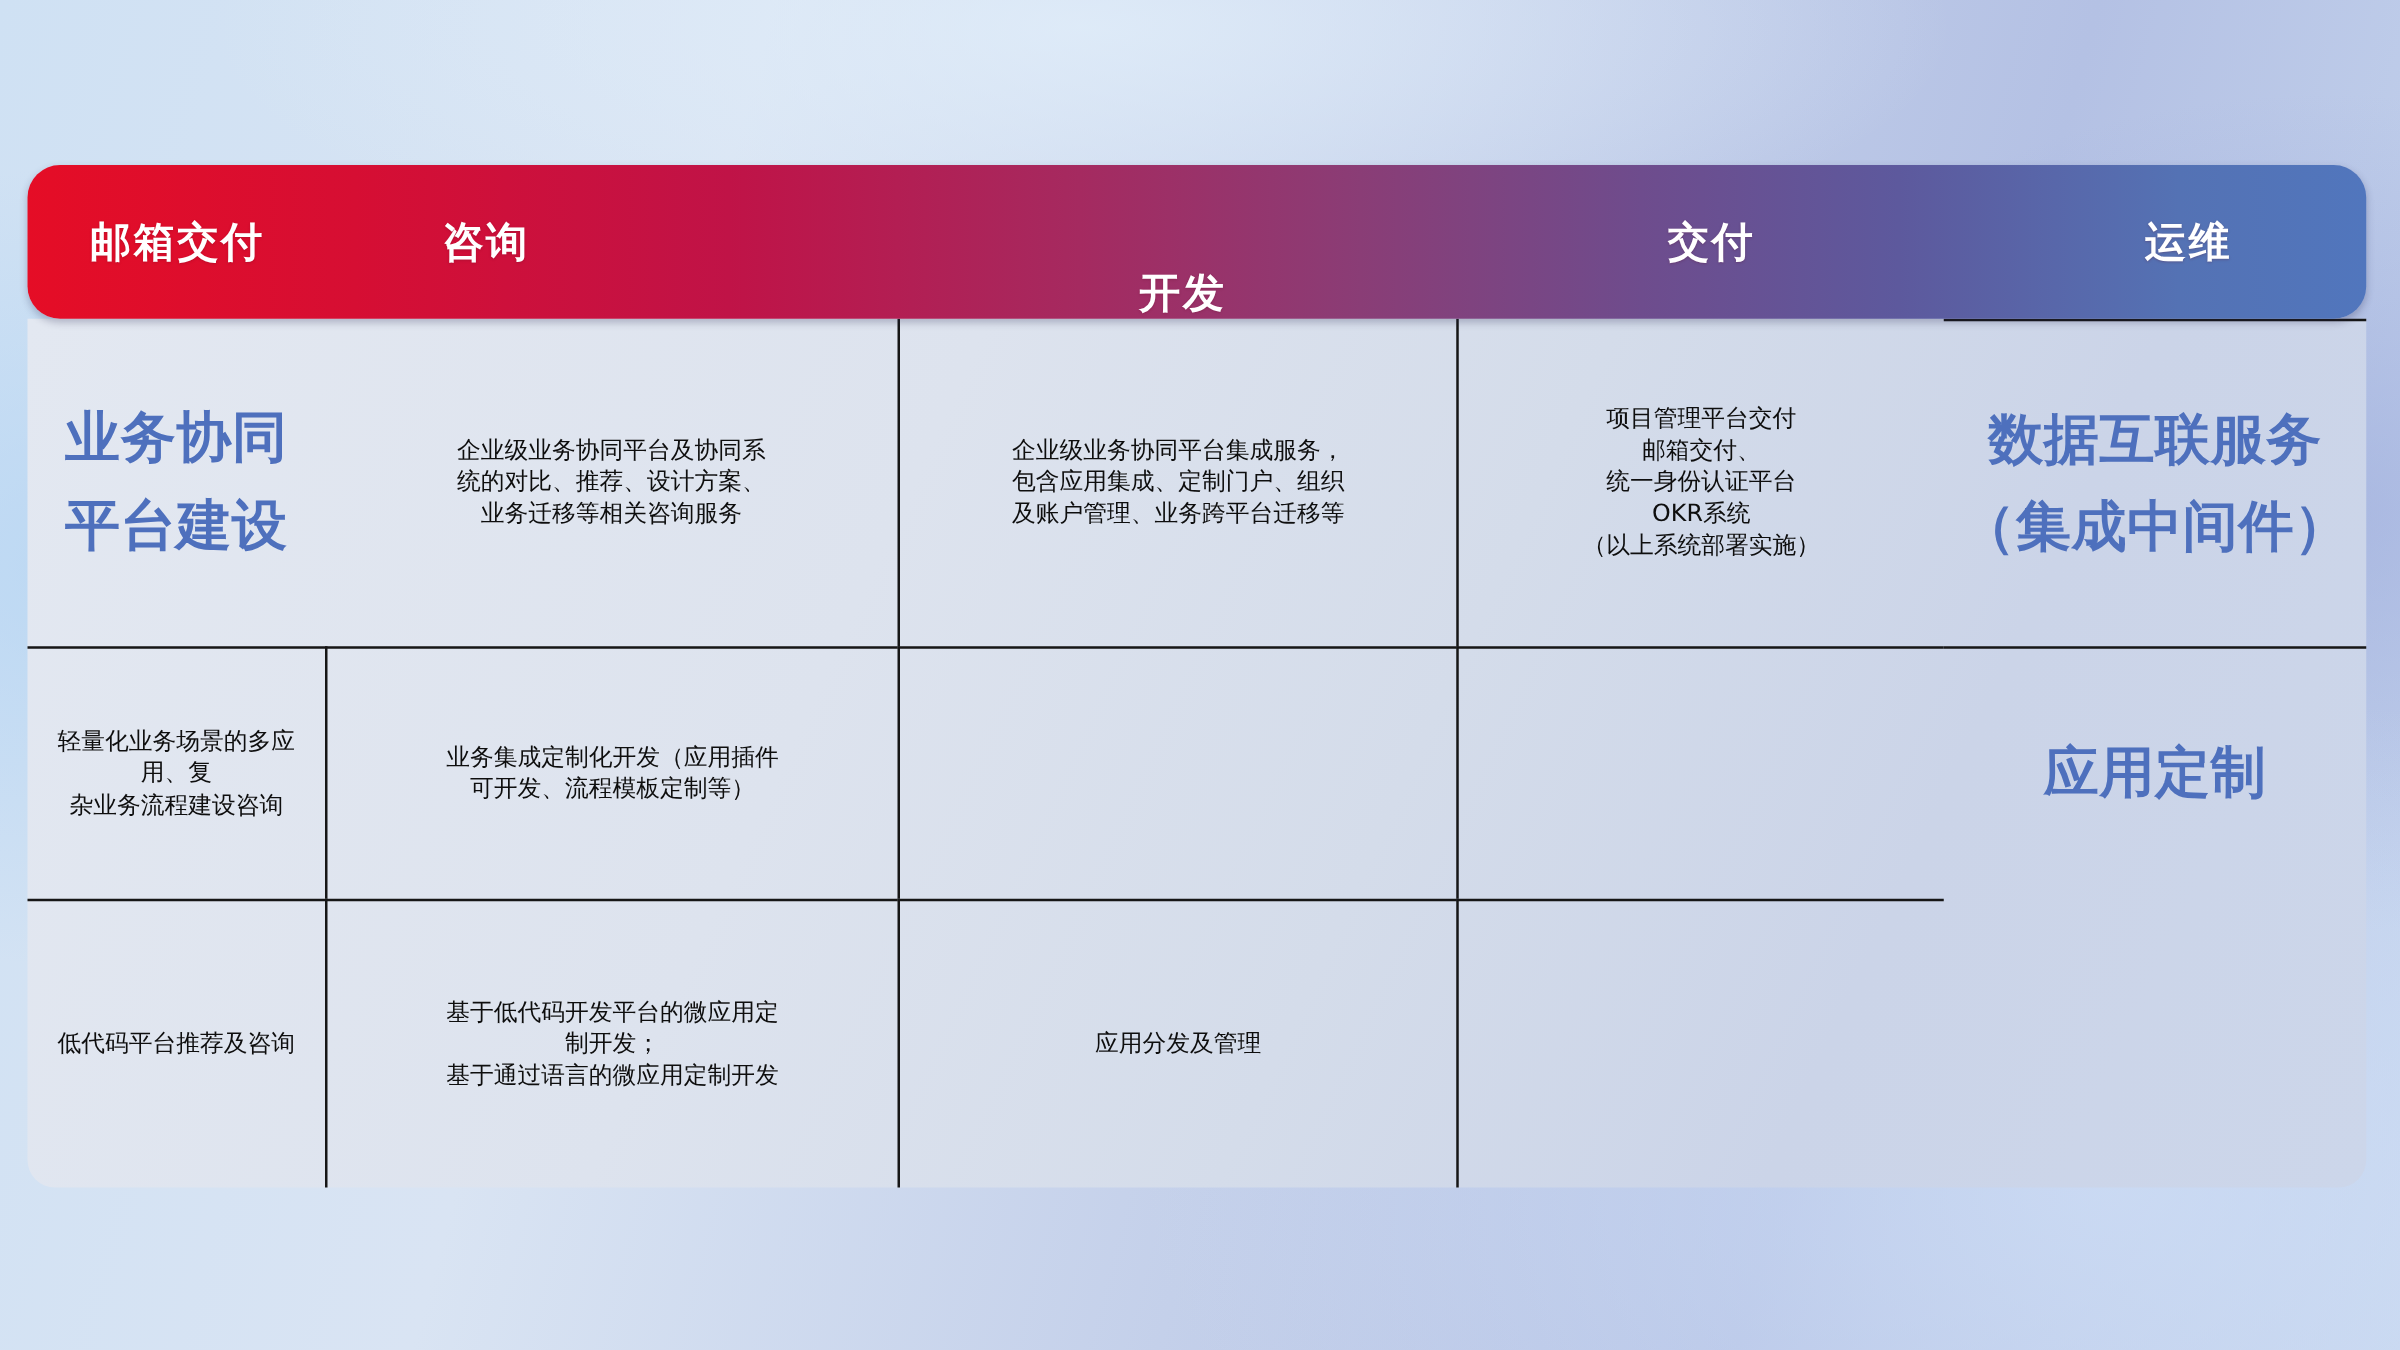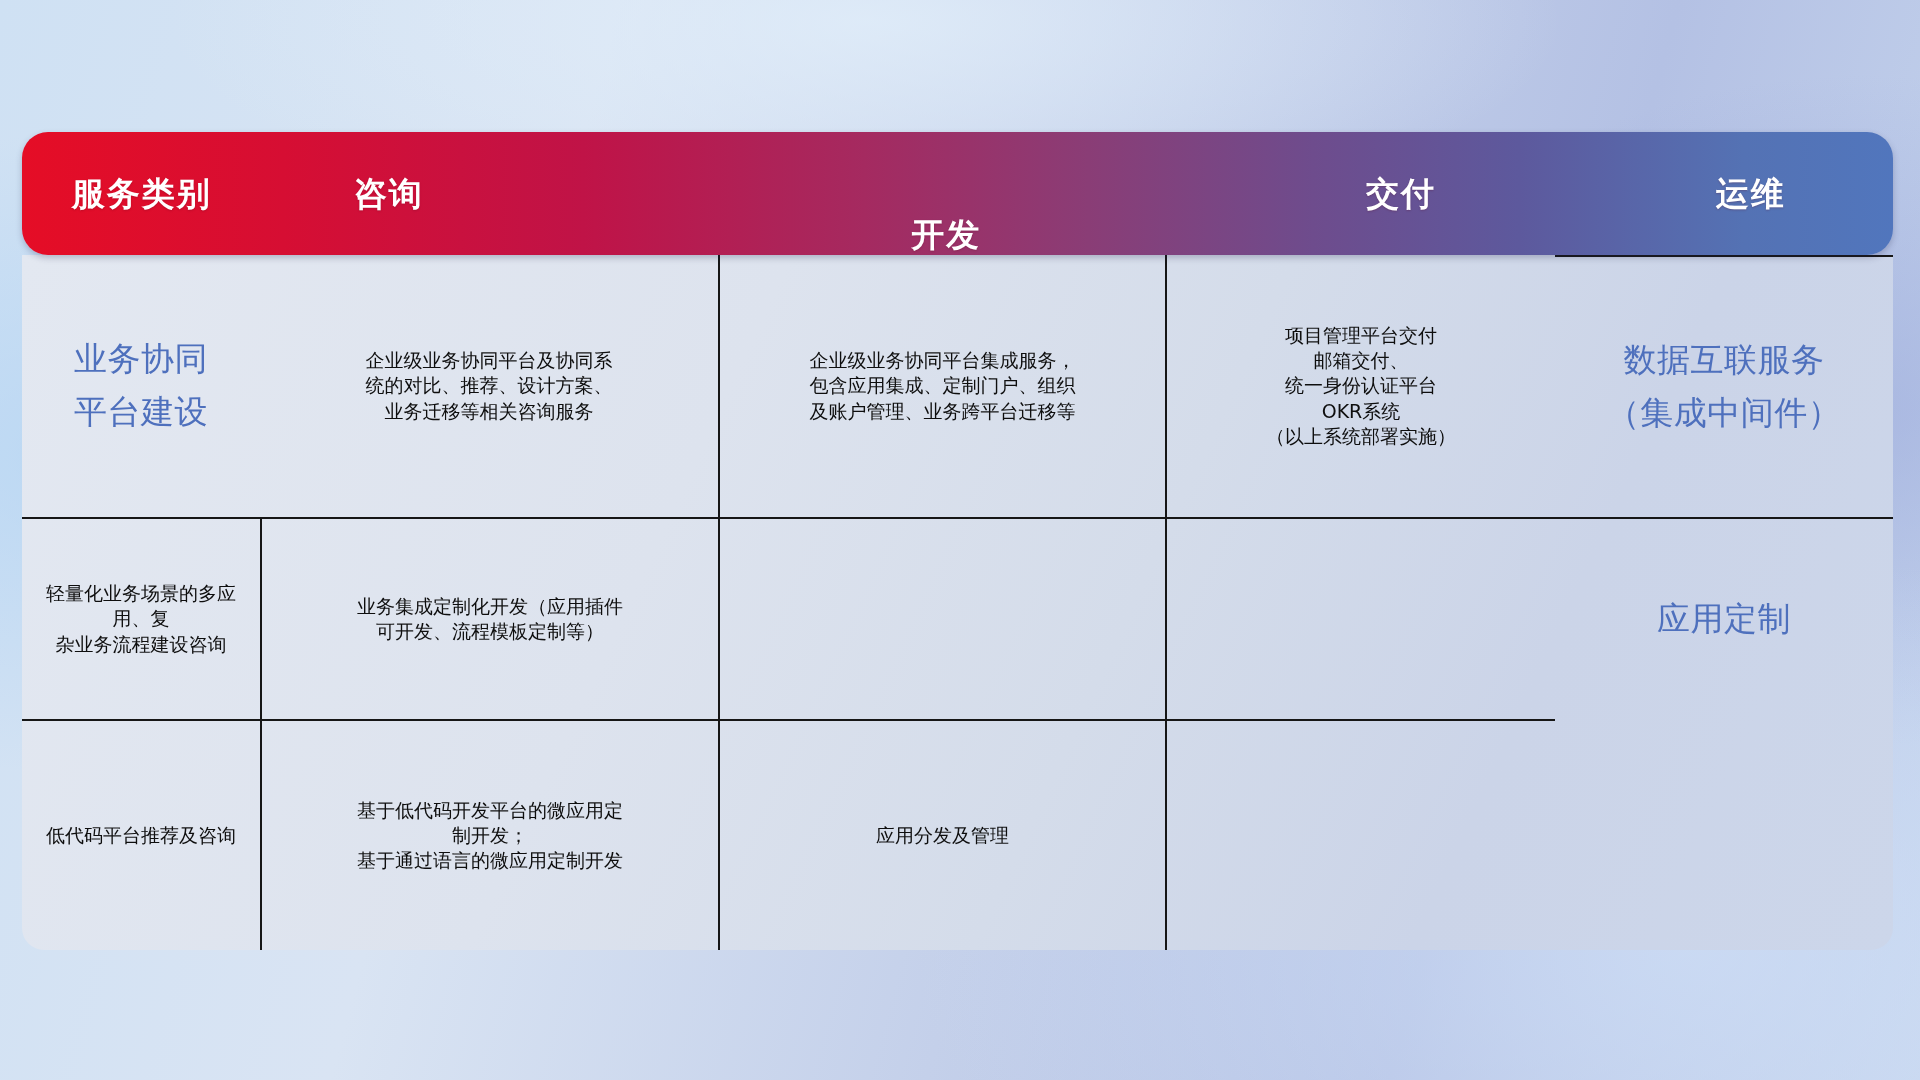--- a/index.html
+++ b/index.html
@@ -25,52 +25,52 @@
     z-index:2;
   }
   .hdr-label {
     position:absolute; top:50%; transform:translate(-50%,-50%);
     color:#ffffff; font-size:33px; font-weight:bold; letter-spacing:2px;
     white-space:nowrap; text-shadow:0 1px 2px rgba(90,10,30,.25);
   }
   .hl-0 { left:6.4%; }
   .hl-1 { left:19.6%; }
   .hl-2 { left:49.4%;margin-top:41px; }
-  .hl-3 { left:72.0%;margin-left:32px; }
+  .hl-3 { left:72.0%; }
   .hl-4 { left:92.4%; }
 
   .tbl {
     position:relative; width:1871px; height:695px;
     border-radius:0 0 22px 22px;
     background:linear-gradient(115deg,#e3e8f1 0%,#dde3ee 35%,#d4dcea 58%,#cbd4e8 78%,#ccd6ea 100%);
     display:grid;
     grid-template-columns:238px 458px 447px 390px 338px;
     grid-template-rows:262px 202px 231px;
     z-index:1;
   }
   .cell {
     display:flex; align-items:center; justify-content:center;
     text-align:center; white-space:pre-line;
     font-size:19px; line-height:1.32; color:#0e0e0e;
     padding:6px 14px;
   }
   .cell.vline { border-left:2px solid #161616; }
   .cell.hline { border-top:2px solid #161616; }
   .rowlabel {
-    font-size:33px; font-weight:normal; color:#4e70bd;
+    font-size:44px; font-weight:bold; color:#4e70bd;
     line-height:1.6; padding:6px 12px; letter-spacing:0.5px;
   }
 </style>
 </head>
 <body>
 
 <div class="panel">
 
   <div class="hdr">
-    <span class="hdr-label hl-0">服务类别</span>
+    <span class="hdr-label hl-0">邮箱交付</span>
     <span class="hdr-label hl-1">咨询</span>
     <span class="hdr-label hl-2">开发</span>
     <span class="hdr-label hl-3">交付</span>
     <span class="hdr-label hl-4">运维</span>
   </div>
 
   <div class="tbl">
 
     <div class="cell rowlabel">业务协同
 平台建设</div>

